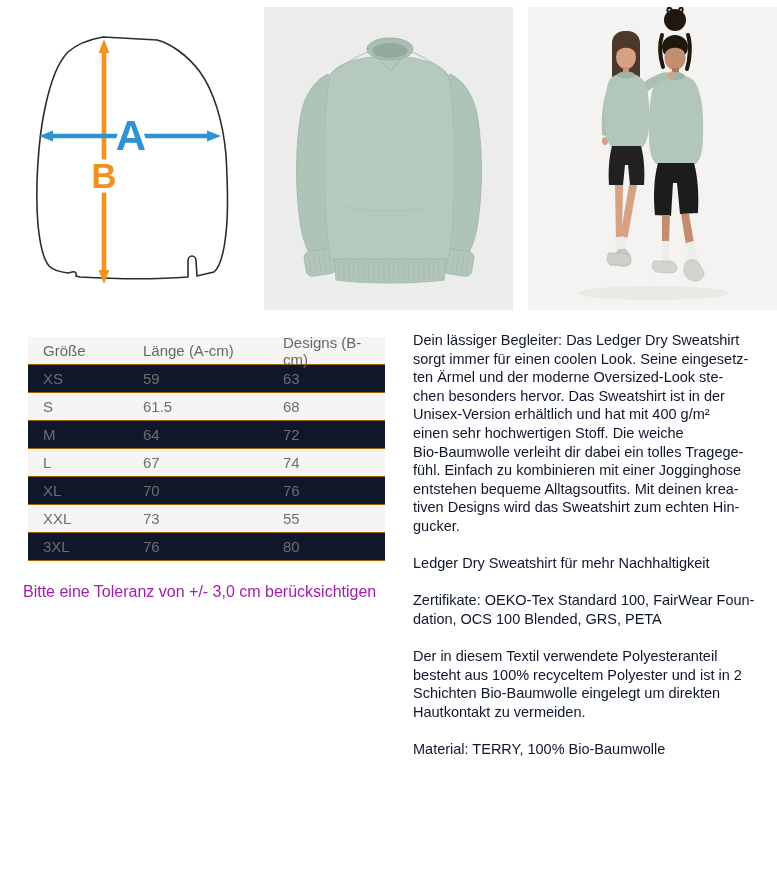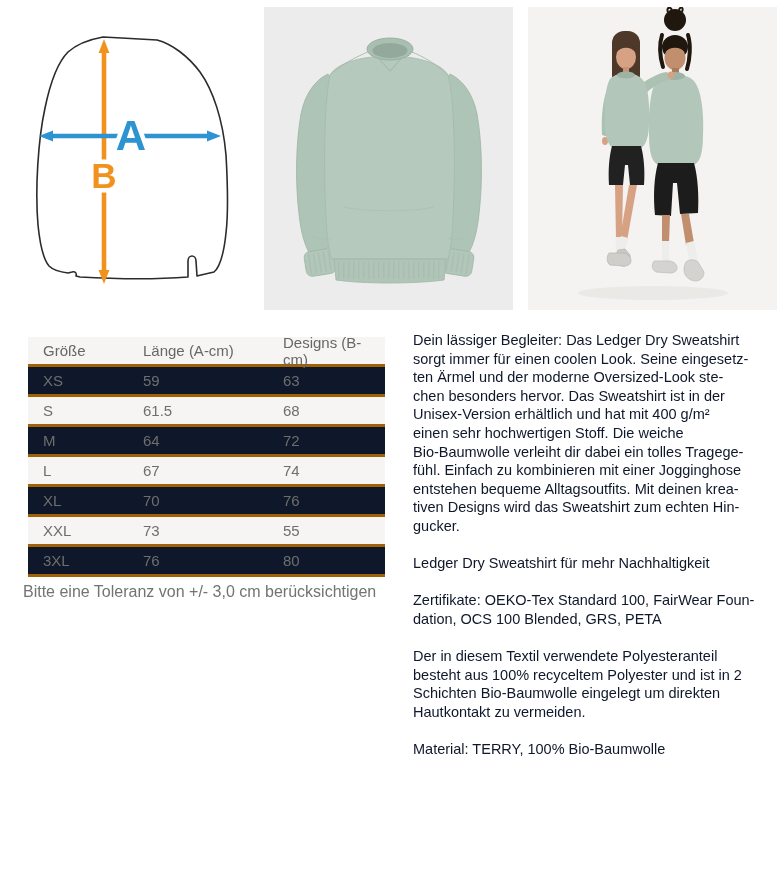--- a/index.html
+++ b/index.html
@@ -18,29 +18,29 @@
 
   
   .photo { position:absolute; top:7px; width:249px; height:303px; }
   .photo svg { display:block; width:100%; height:100%; }
   .photo-product { left:264px; }
   .photo-models  { left:528px; }
 
   
   .size-table { position:absolute; left:28px; top:337px; width:357px;
                 font-size:15px; color:#6e6e6e; }
-  .size-row { display:flex; align-items:center; height:27px; border-bottom:3px solid #a16207; }
+  .size-row { display:flex; align-items:center; height:27px; border-bottom:1px solid #a16207; }
   .size-row .c1 { width:115px; padding-left:15px; box-sizing:border-box; }
   .size-row .c2 { width:140px; }
   .size-row .c3 { flex:1; }
   .row-light { background:#f6f5f3; }
   .row-dark  { background:#0f172a; }
   .header-row { color:#676767; }
 
-  .tolerance { position:absolute; left:23px; top:583px; font-size:16px; color:#737373; }
+  .tolerance { position:absolute; left:23px; top:583px; font-size:16px; color:#a21caf; }
 
   
   .description { position:absolute; left:413px; top:331px; width:360px;
                  font-size:14.5px; line-height:18.6px; color:#0f172a; }
   .description p { margin:0 0 18.6px 0; white-space:pre-line; }
   .description p:last-child { margin-bottom:0; }
 </style>
 </head>
 <body>
 

